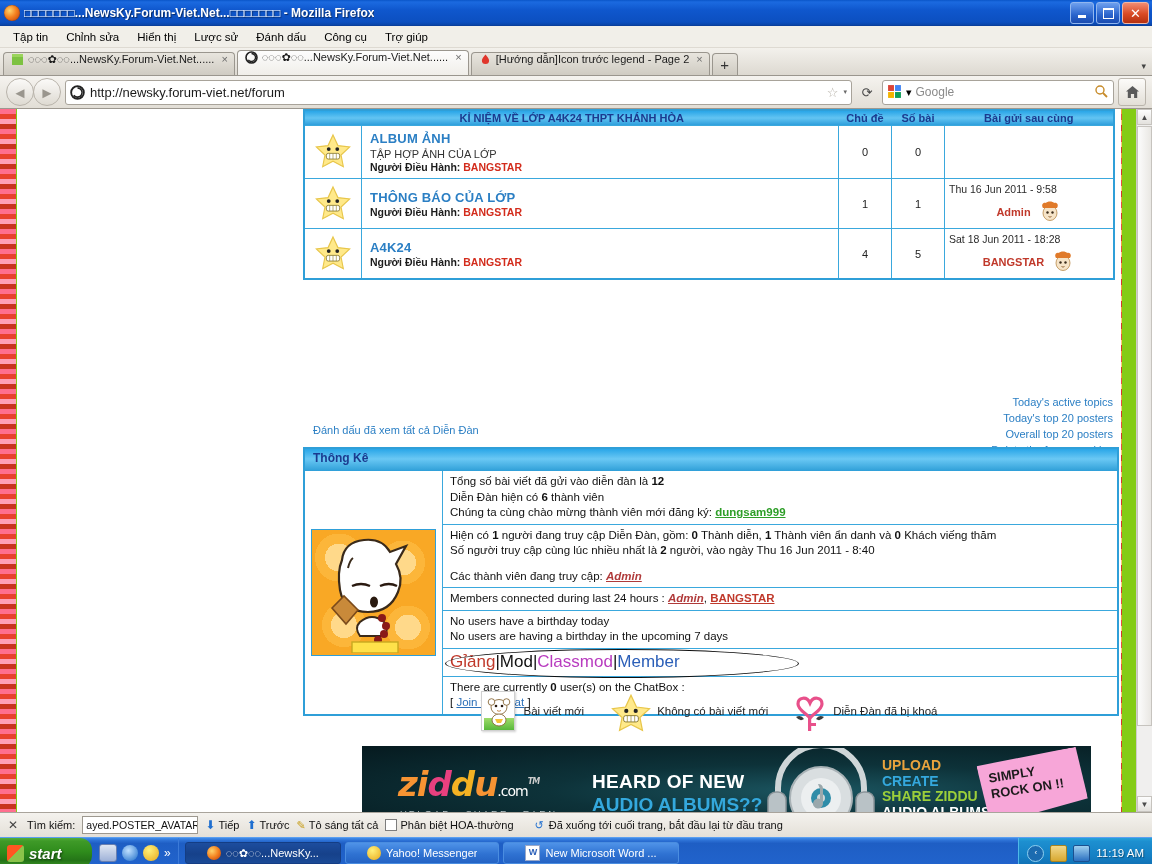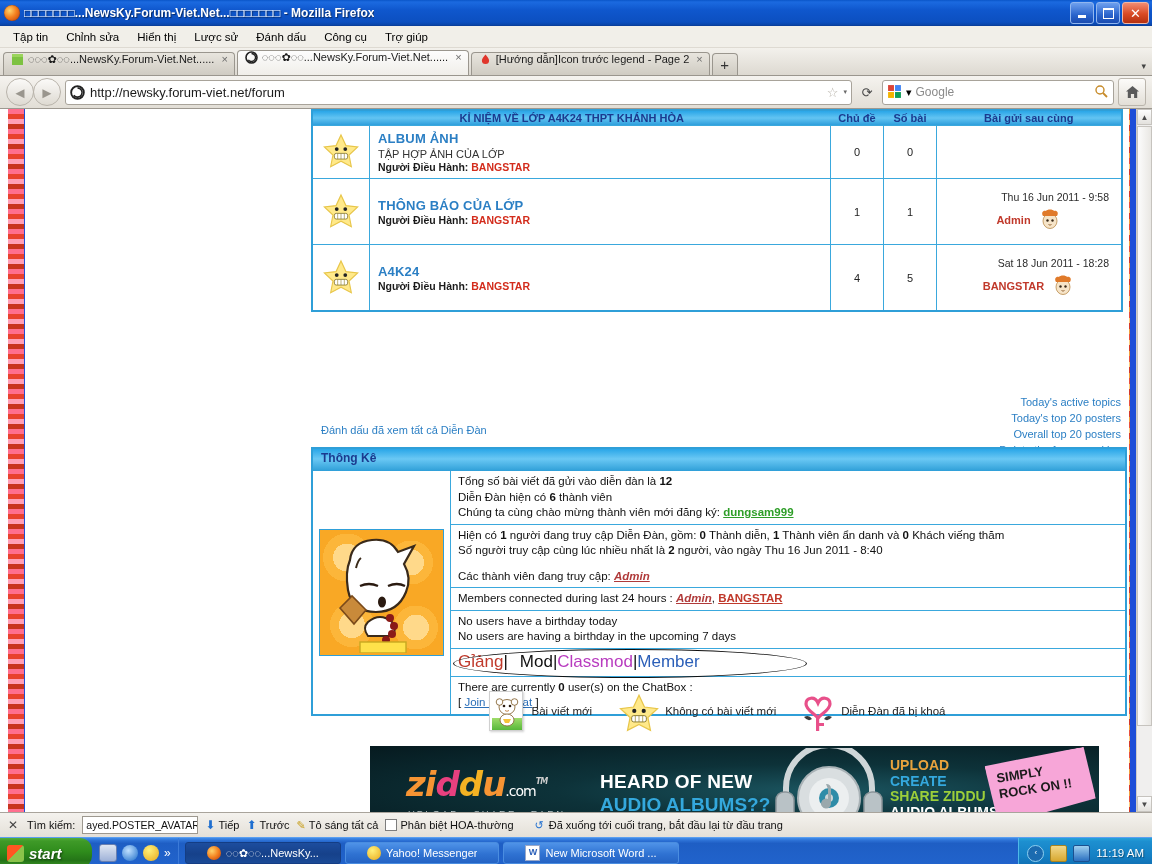--- a/index.html
+++ b/index.html
@@ -68,21 +68,21 @@
   .reloadbtn{width:22px;height:22px;display:flex;align-items:center;justify-content:center;
     color:#4a4a4a;font-size:13px;}
   .searchbar{width:222px;height:23px;background:#fff;border:1px solid #a8a39a;border-radius:3px;
     display:flex;align-items:center;gap:4px;padding:0 4px;}
   .searchbar .ph{color:#8a8a8a;font-size:12px;flex:1;}
   .homebtn{width:26px;height:26px;border:1px solid #bab5ac;border-radius:3px;
     background:linear-gradient(to bottom,#fcfbf9,#e3dfd7);display:flex;align-items:center;justify-content:center;}
 
   
   .viewport{position:relative;width:1152px;height:703px;background:#fff;overflow:hidden;}
-  .content-area{position:absolute;left:8px;top:0;width:1137px;height:703px;background:#1d4ed8;overflow:hidden;}
+  .content-area{position:absolute;left:0;top:0;width:1137px;height:703px;background:#84cc16;overflow:hidden;}
   .edge{position:absolute;top:0;width:16px;height:703px;
     background:repeating-linear-gradient(to bottom,
       #ff6f8f 0px,#ff6f8f 5px,#e8412e 5px,#e8412e 10px,
       #ffa0b8 10px,#ffa0b8 15px,#c8341f 15px,#c8341f 20px);}
   .edge.left{left:0;}
   .edge.right{right:15px;
     background:repeating-linear-gradient(to bottom,
       #f2a03c 0px,#f2a03c 5px,#e8503e 5px,#e8503e 11px,
       #ffc978 11px,#ffc978 16px,#d4392a 16px,#d4392a 22px);}
   .scrollbar{position:absolute;right:0;top:0;width:15px;height:703px;background:#f0efee;border-left:1px solid #cfcdc9;}
@@ -97,22 +97,22 @@
   .page{position:absolute;left:17px;top:0;width:1104px;height:703px;background:#fff;}
   .forum-wrap{position:absolute;left:286px;top:0;width:812px;}
   table.forum{border-collapse:collapse;width:812px;font-size:11px;
     border:2px solid #2f9fd8;background:#fff;}
   .fhead td{height:14px;padding:0;
     background:linear-gradient(to bottom,#2aa6e8,#63c4f2 50%,#2e9fdc);
     color:#1b3a8f;font-weight:bold;font-size:11px;text-align:center;overflow:hidden;}
   td.icon-cell{width:56px;text-align:center;border:1px solid #3aa8dd;vertical-align:middle;padding:4px 0;}
   td.name-cell{border:1px solid #3aa8dd;padding:5px 8px;vertical-align:middle;}
   td.num-cell{width:50px;border:1px solid #3aa8dd;text-align:center;vertical-align:middle;font-size:11px;color:#222;}
-  td.last-cell{width:160px;border:1px solid #3aa8dd;text-align:right;vertical-align:middle;
-    font-size:10.5px;color:#2b2b2b;padding:12px;}
+  td.last-cell{width:160px;border:1px solid #3aa8dd;text-align:left;vertical-align:middle;
+    font-size:10.5px;color:#2b2b2b;padding:4px;}
   .flink{color:#2b7fc4;font-weight:bold;font-size:13px;text-decoration:none;letter-spacing:.2px;}
   .fdesc{color:#333;font-size:11px;margin-top:2px;}
   .fmod{font-size:10.5px;color:#1b1b1b;font-weight:bold;margin-top:1px;}
   .fmod b.n{color:#d32c1c;}
   .lastname{color:#c0392b;font-weight:bold;font-size:11px;}
   .lastrow{display:flex;align-items:center;justify-content:center;gap:7px;margin-top:5px;}
 
   
   .star-ico{width:38px;height:36px;position:relative;display:inline-block;}
   .star-ico svg{display:block;}
@@ -139,21 +139,21 @@
   .srow:last-child{border-bottom:none;}
   .grn{color:#2e9e28;font-weight:bold;text-decoration:underline;}
   .red-u{color:#b03a3a;font-weight:bold;font-style:italic;text-decoration:underline;}
   .red-b{color:#c0392b;font-weight:bold;text-decoration:underline;}
   .blue-u{color:#2b6fb8;text-decoration:underline;}
 
   .rankline{position:relative;font-size:17px;line-height:22px;white-space:nowrap;
     font-family:"Liberation Sans",sans-serif;}
   .rk1{color:#c0392b;}
   .rk-sep{color:#111;}
-  .rk2{color:#111;margin-left:12px;}
+  .rk2{color:#111;}
   .rk3{color:#b83bbf;}
   .rk4{color:#2b5fb8;}
   .ellipse{position:absolute;left:-5px;top:-2px;width:352px;height:27px;
     border:1.6px solid #111;border-radius:50%;pointer-events:none;}
 
   
   .legend{position:absolute;left:286px;top:582px;width:812px;display:flex;align-items:center;
     justify-content:center;gap:26px;font-size:11.5px;color:#222;}
   .legend .li{display:flex;align-items:center;gap:9px;}
   .newpost-ico{width:34px;height:40px;background:#fff;border:1px solid #d0d0d0;

